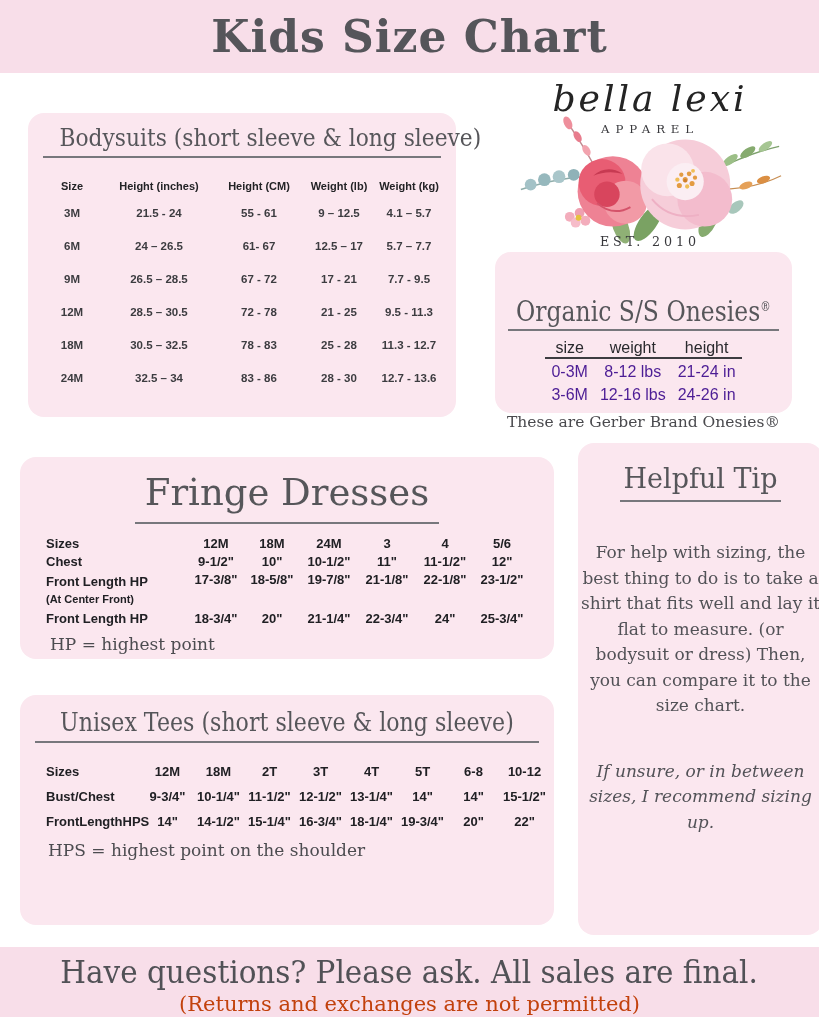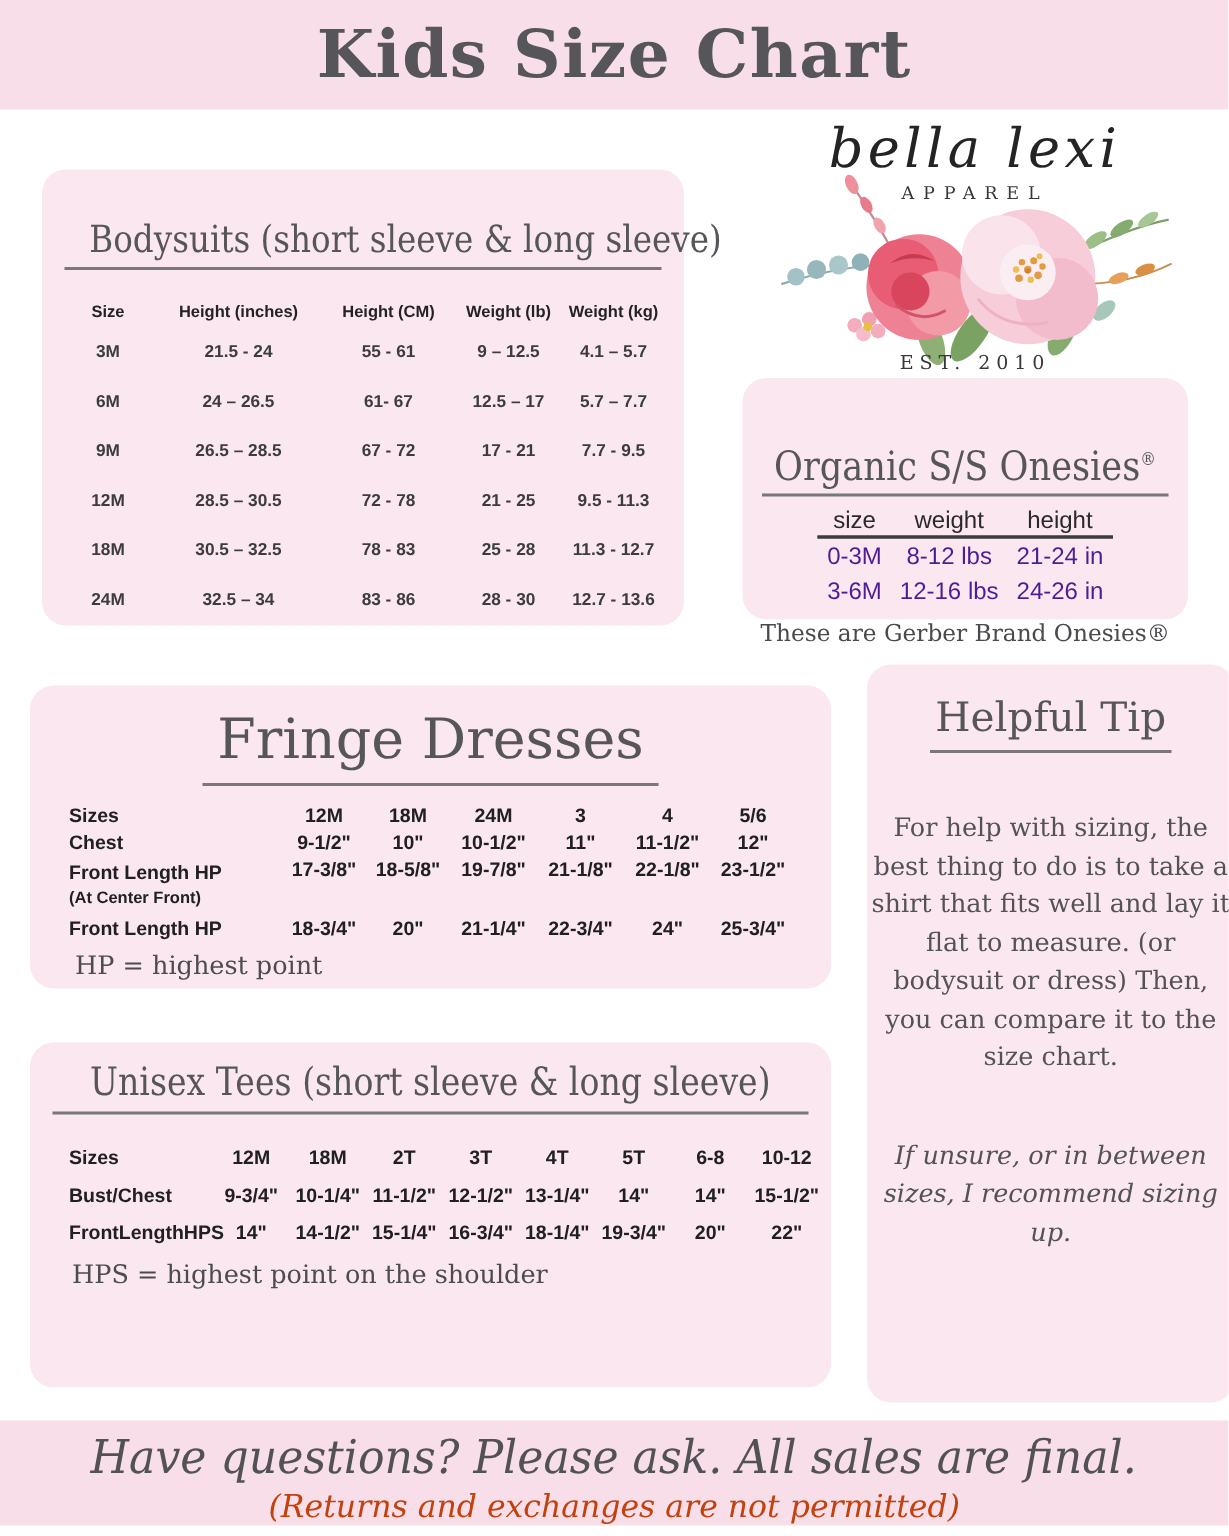--- a/index.html
+++ b/index.html
@@ -7,33 +7,33 @@
   body {
     position:relative; background:#ffffff; overflow:hidden;
     font-family:"Liberation Sans", sans-serif;
   }
   .slab { font-family:"DejaVu Serif", serif; color:#56565a; }
 
   
   .band { position:absolute; left:0; width:819px; background:#f8dee9; text-align:center; }
   .band-top { top:0; height:73px; display:flex; align-items:center; justify-content:center; }
   .page-title { font-size:44px; letter-spacing:1px; color:#55555a; }
-  .band-bottom { top:947px; height:70px; padding-top:7px;font-style:italic; }
+  .band-bottom { top:947px; height:70px; padding-top:7px; }
   .footer-line1 { font-size:31px; color:#515156; display:inline-block; transform:scaleX(.95); white-space:nowrap; }
   .footer-line2 { font-size:21px; color:#c2410c; margin-top:2px; }
 
   
   .panel { position:absolute; background:#fbe7ef; border-radius:16px; }
   .rule { border-bottom:2px solid #77777c; margin:4px 15px 0; }
   .panel h2 { font-weight:normal; text-align:center; }
   .scalex { display:inline-block; transform:scaleX(.87); transform-origin:center; white-space:nowrap; }
 
   
   .bodysuits { left:28px; top:113px; width:428px; height:304px; padding-top:10px; text-align:center; }
-  .bodysuits h2 { font-size:25px;margin-top:22px; }
+  .bodysuits h2 { font-size:25px; }
   table { border-collapse:collapse; }
   .bodysuits table { margin:12px auto 0; table-layout:fixed; width:404px; }
   .bodysuits th { font-size:11px; color:#232326; padding:10px 0 4px; }
   .bodysuits td { font-size:11.5px; font-weight:bold; color:#3c3c40; padding:10.5px 0; }
 
   
   .logo { position:absolute; left:503px; top:74px; width:294px; height:180px; }
   .logo svg { width:100%; height:100%; }
 
   

